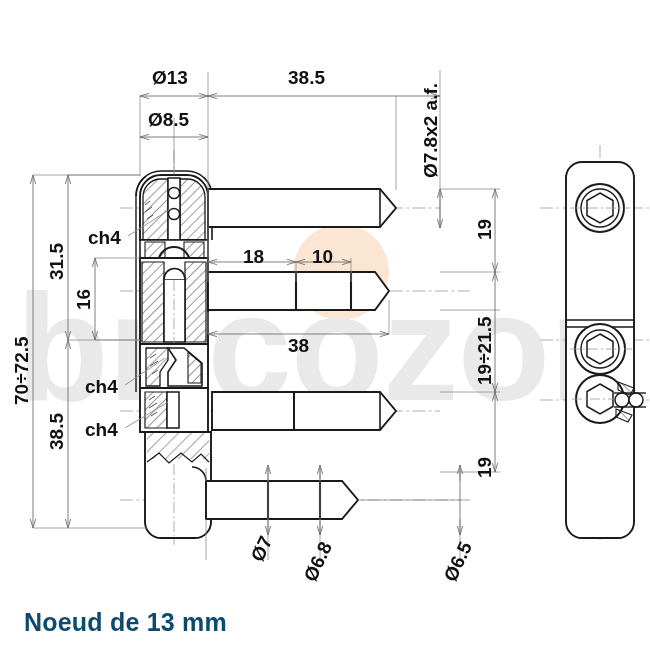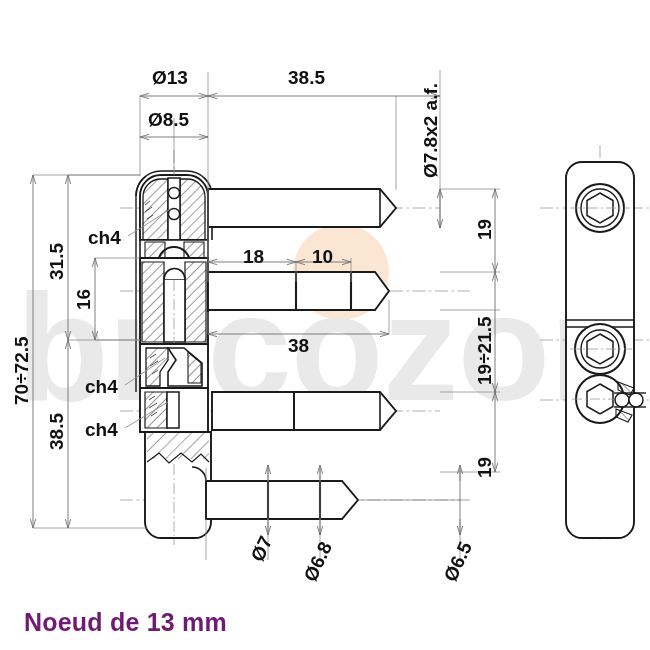--- a/index.html
+++ b/index.html
@@ -12,21 +12,21 @@
     position:relative;
   }
   #stage{position:relative;width:650px;height:650px;}
   #drawing{position:absolute;left:0;top:0;width:650px;height:650px;}
   .caption{
     position:absolute;
     left:24px;
     top:608px;
     font-size:25px;
     font-weight:bold;
-    color:#701a75;
+    color:#0c4a6e;
     letter-spacing:0.2px;
     white-space:nowrap;
   }
 </style>
 </head>
 <body>
 
 <div id="stage">
 
   <svg id="drawing" viewBox="0 0 650 650" xmlns="http://www.w3.org/2000/svg">

